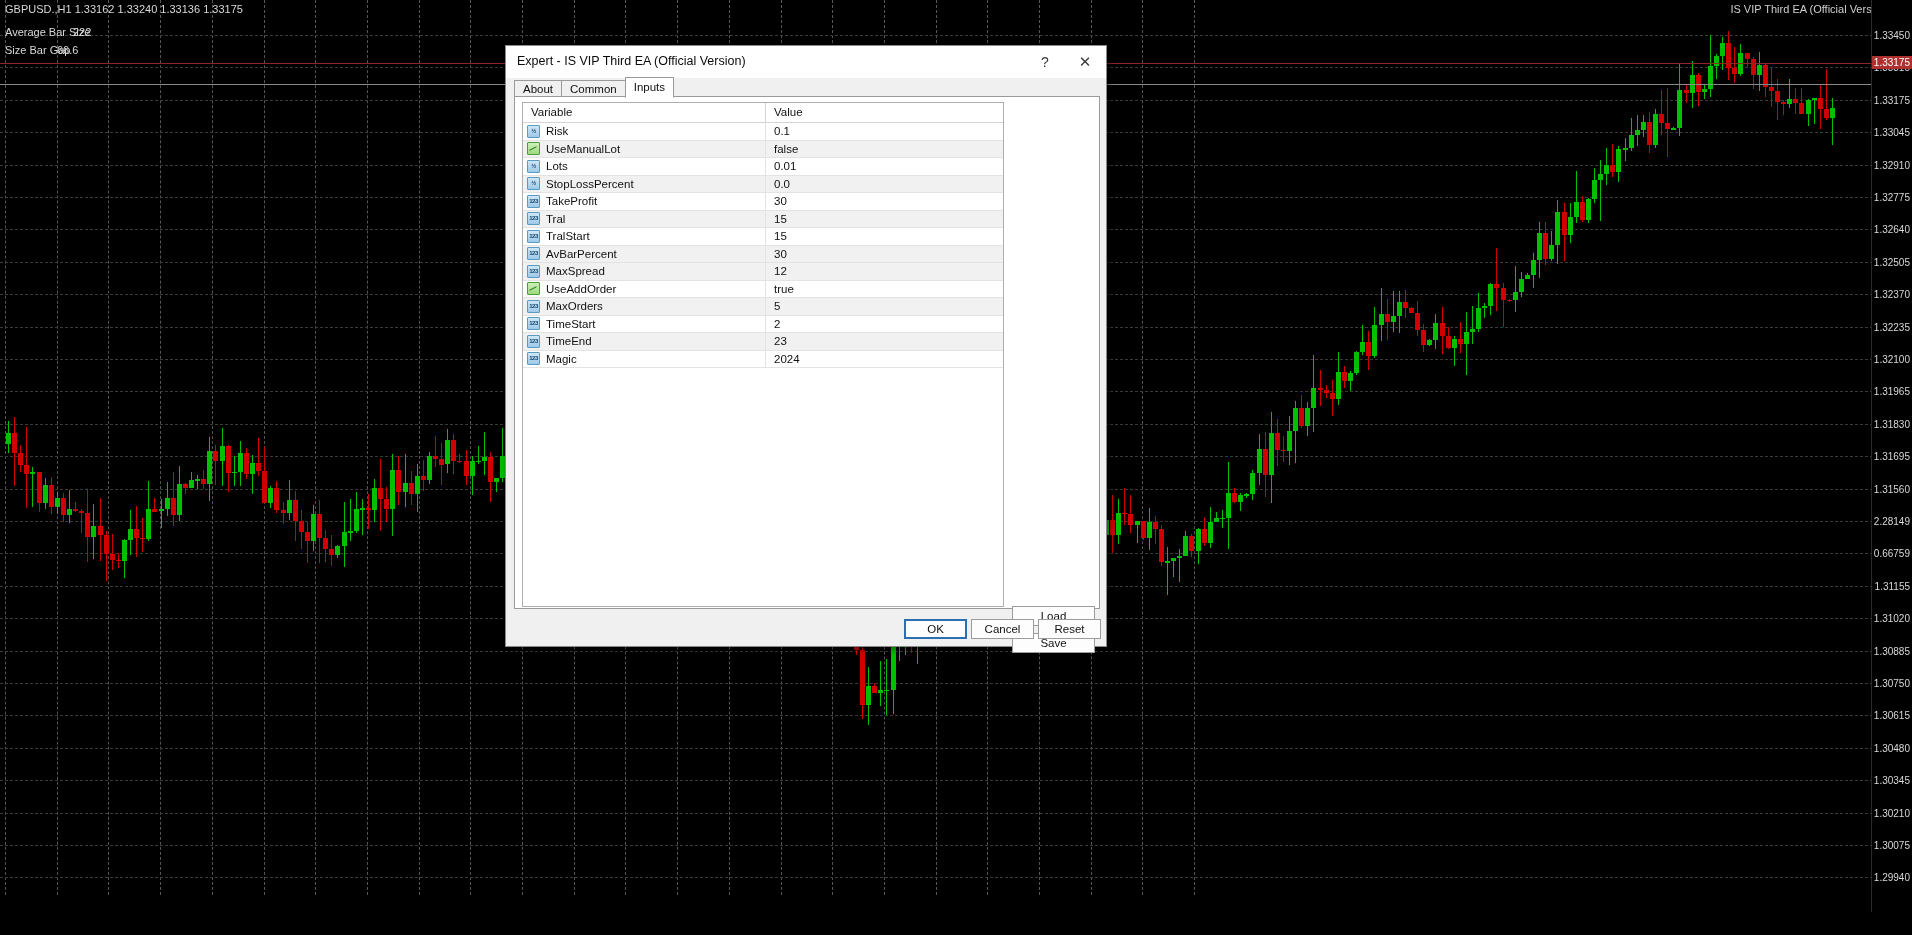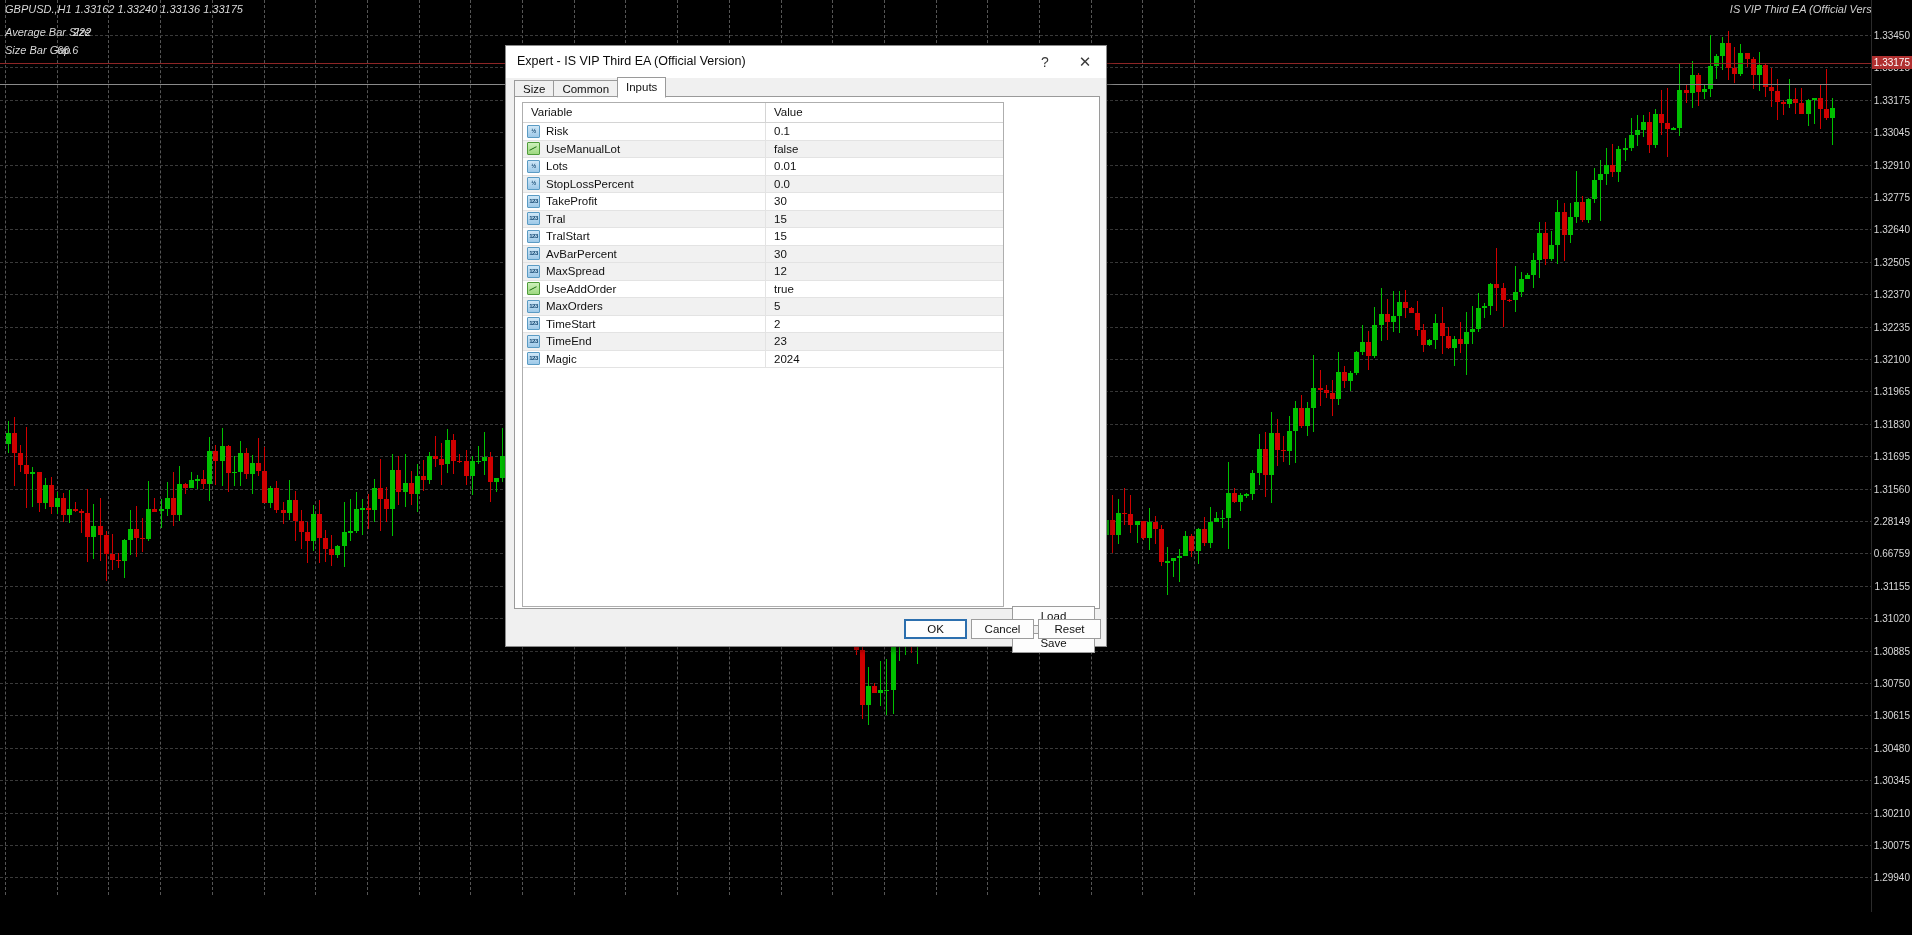--- a/index.html
+++ b/index.html
@@ -62,21 +62,20 @@
     width: 5px;
   }
 
   
   .chart-label {
     position: absolute;
     color: #d8d8d8;
     font-size: 11px;
     font-family: "Liberation Sans", sans-serif;
     white-space: nowrap;
-    font-style: italic;
   }
   #symbol-line { left: 5px; top: 3px; }
   #avg-bar-line { left: 5px; top: 26px; }
   #gap-bar-line { left: 5px; top: 44px; }
   #avg-bar-value { left: 73px; top: 26px; }
   #gap-bar-value { left: 57px; top: 44px; }
   #ea-name-label {
     right: 22px; top: 3px;
     color: #cfcfcf;
   }
@@ -1703,21 +1702,21 @@
 
   <div id="expert-dialog">
 
     <div id="dialog-titlebar">
       <div id="dialog-title">Expert - IS VIP Third EA (Official Version)</div>
       <button class="titlebar-btn" id="dialog-help-btn">?</button>
       <button class="titlebar-btn" id="dialog-close-btn">✕</button>
     </div>
 
     <div id="tab-strip">
-        <div class="tab">Size</div>
+        <div class="tab">About</div>
         <div class="tab">Common</div>
         <div class="tab active">Inputs</div>
       </div>
 
     <div id="tab-panel">
 
       <div id="param-grid">
         <div class="grid-header">
           <div class="col-var">Variable</div>
           <div class="col-val">Value</div>

